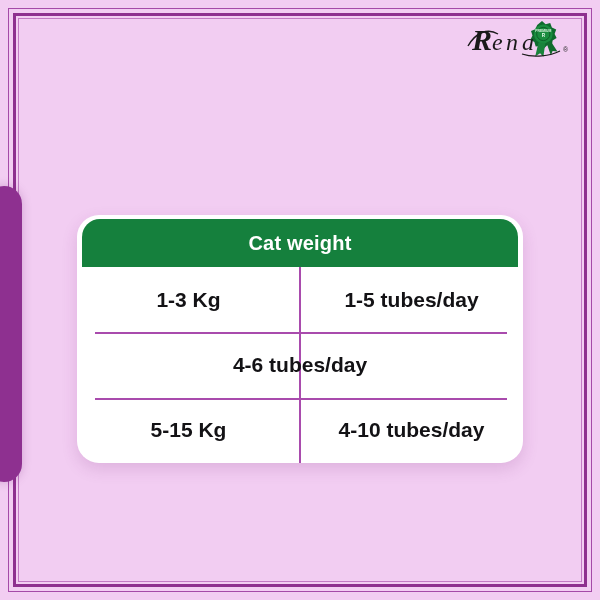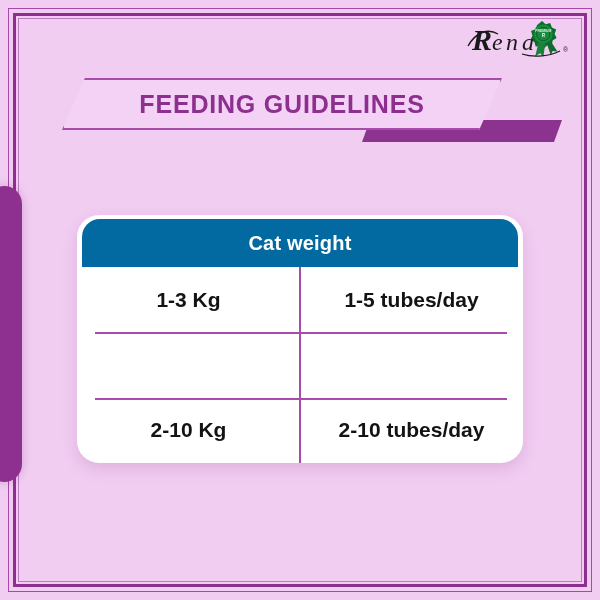--- a/index.html
+++ b/index.html
@@ -135,21 +135,21 @@
   .table {
     position: relative;
     width: 100%;
     height: 100%;
     display: flex;
     flex-direction: column;
   }
   .thead {
     flex: 0 0 48px;
     display: flex;
-    background: #0369a1;
+    background: #15803d;
     border-radius: 18px 18px 0 0;
     margin: 4px 5px 0 5px;
   }
   .th {
     flex: 1 1 0;
     display: flex;
     align-items: center;
     justify-content: center;
     color: #ffffff;
     font-size: 20px;
@@ -225,46 +225,42 @@
         <text x="28" y="32" font-family="'Liberation Serif', serif" font-style="italic" font-size="24" fill="#1a1a1a">e</text>
         <text x="42" y="32" font-family="'Liberation Serif', serif" font-style="italic" font-size="24" fill="#1a1a1a">n</text>
         <text x="58" y="32" font-family="'Liberation Serif', serif" font-style="italic" font-size="24" fill="#1a1a1a">a</text>
         <text x="99" y="34" font-family="'Liberation Sans', sans-serif" font-size="7" fill="#2a2a2a">®</text>
         <path d="M4 28 C 12 14, 24 10, 34 16" stroke="#1a1a1a" stroke-width="1.4" fill="none"></path>
         <path d="M58 36 C 70 40, 86 38, 96 33" stroke="#1a1a1a" stroke-width="1.2" fill="none"></path>
       </g>
     </svg>
   </div>
 
-  <div class="banner-wrap">
-    <div class="banner-accent"></div>
-    <div class="banner-shape"></div>
-    <div class="banner-title">FEEDING GUIDELINES</div>
-  </div>
 
   <div class="card">
     <div class="table">
 
       <div class="thead">
         <div class="th">Cat weight</div>
       </div>
 
       <div class="tbody">
         <div class="vdivider"></div>
 
         <div class="tr">
           <div class="td">1-3 Kg</div>
           <div class="td">1-5 tubes/day</div>
         </div>
 
         <div class="tr">
+          <div class="td">4-6 tubes/day</div>
         </div>
 
         <div class="tr">
-          <div class="td">2-10 Kg</div>
-          <div class="td">2-10 tubes/day</div>
+          <div class="td">5-15 Kg</div>
+          <div class="td">4-10 tubes/day</div>
         </div>
       </div>
 
     </div>
   </div>
 
 </div>
 
 </body></html>

